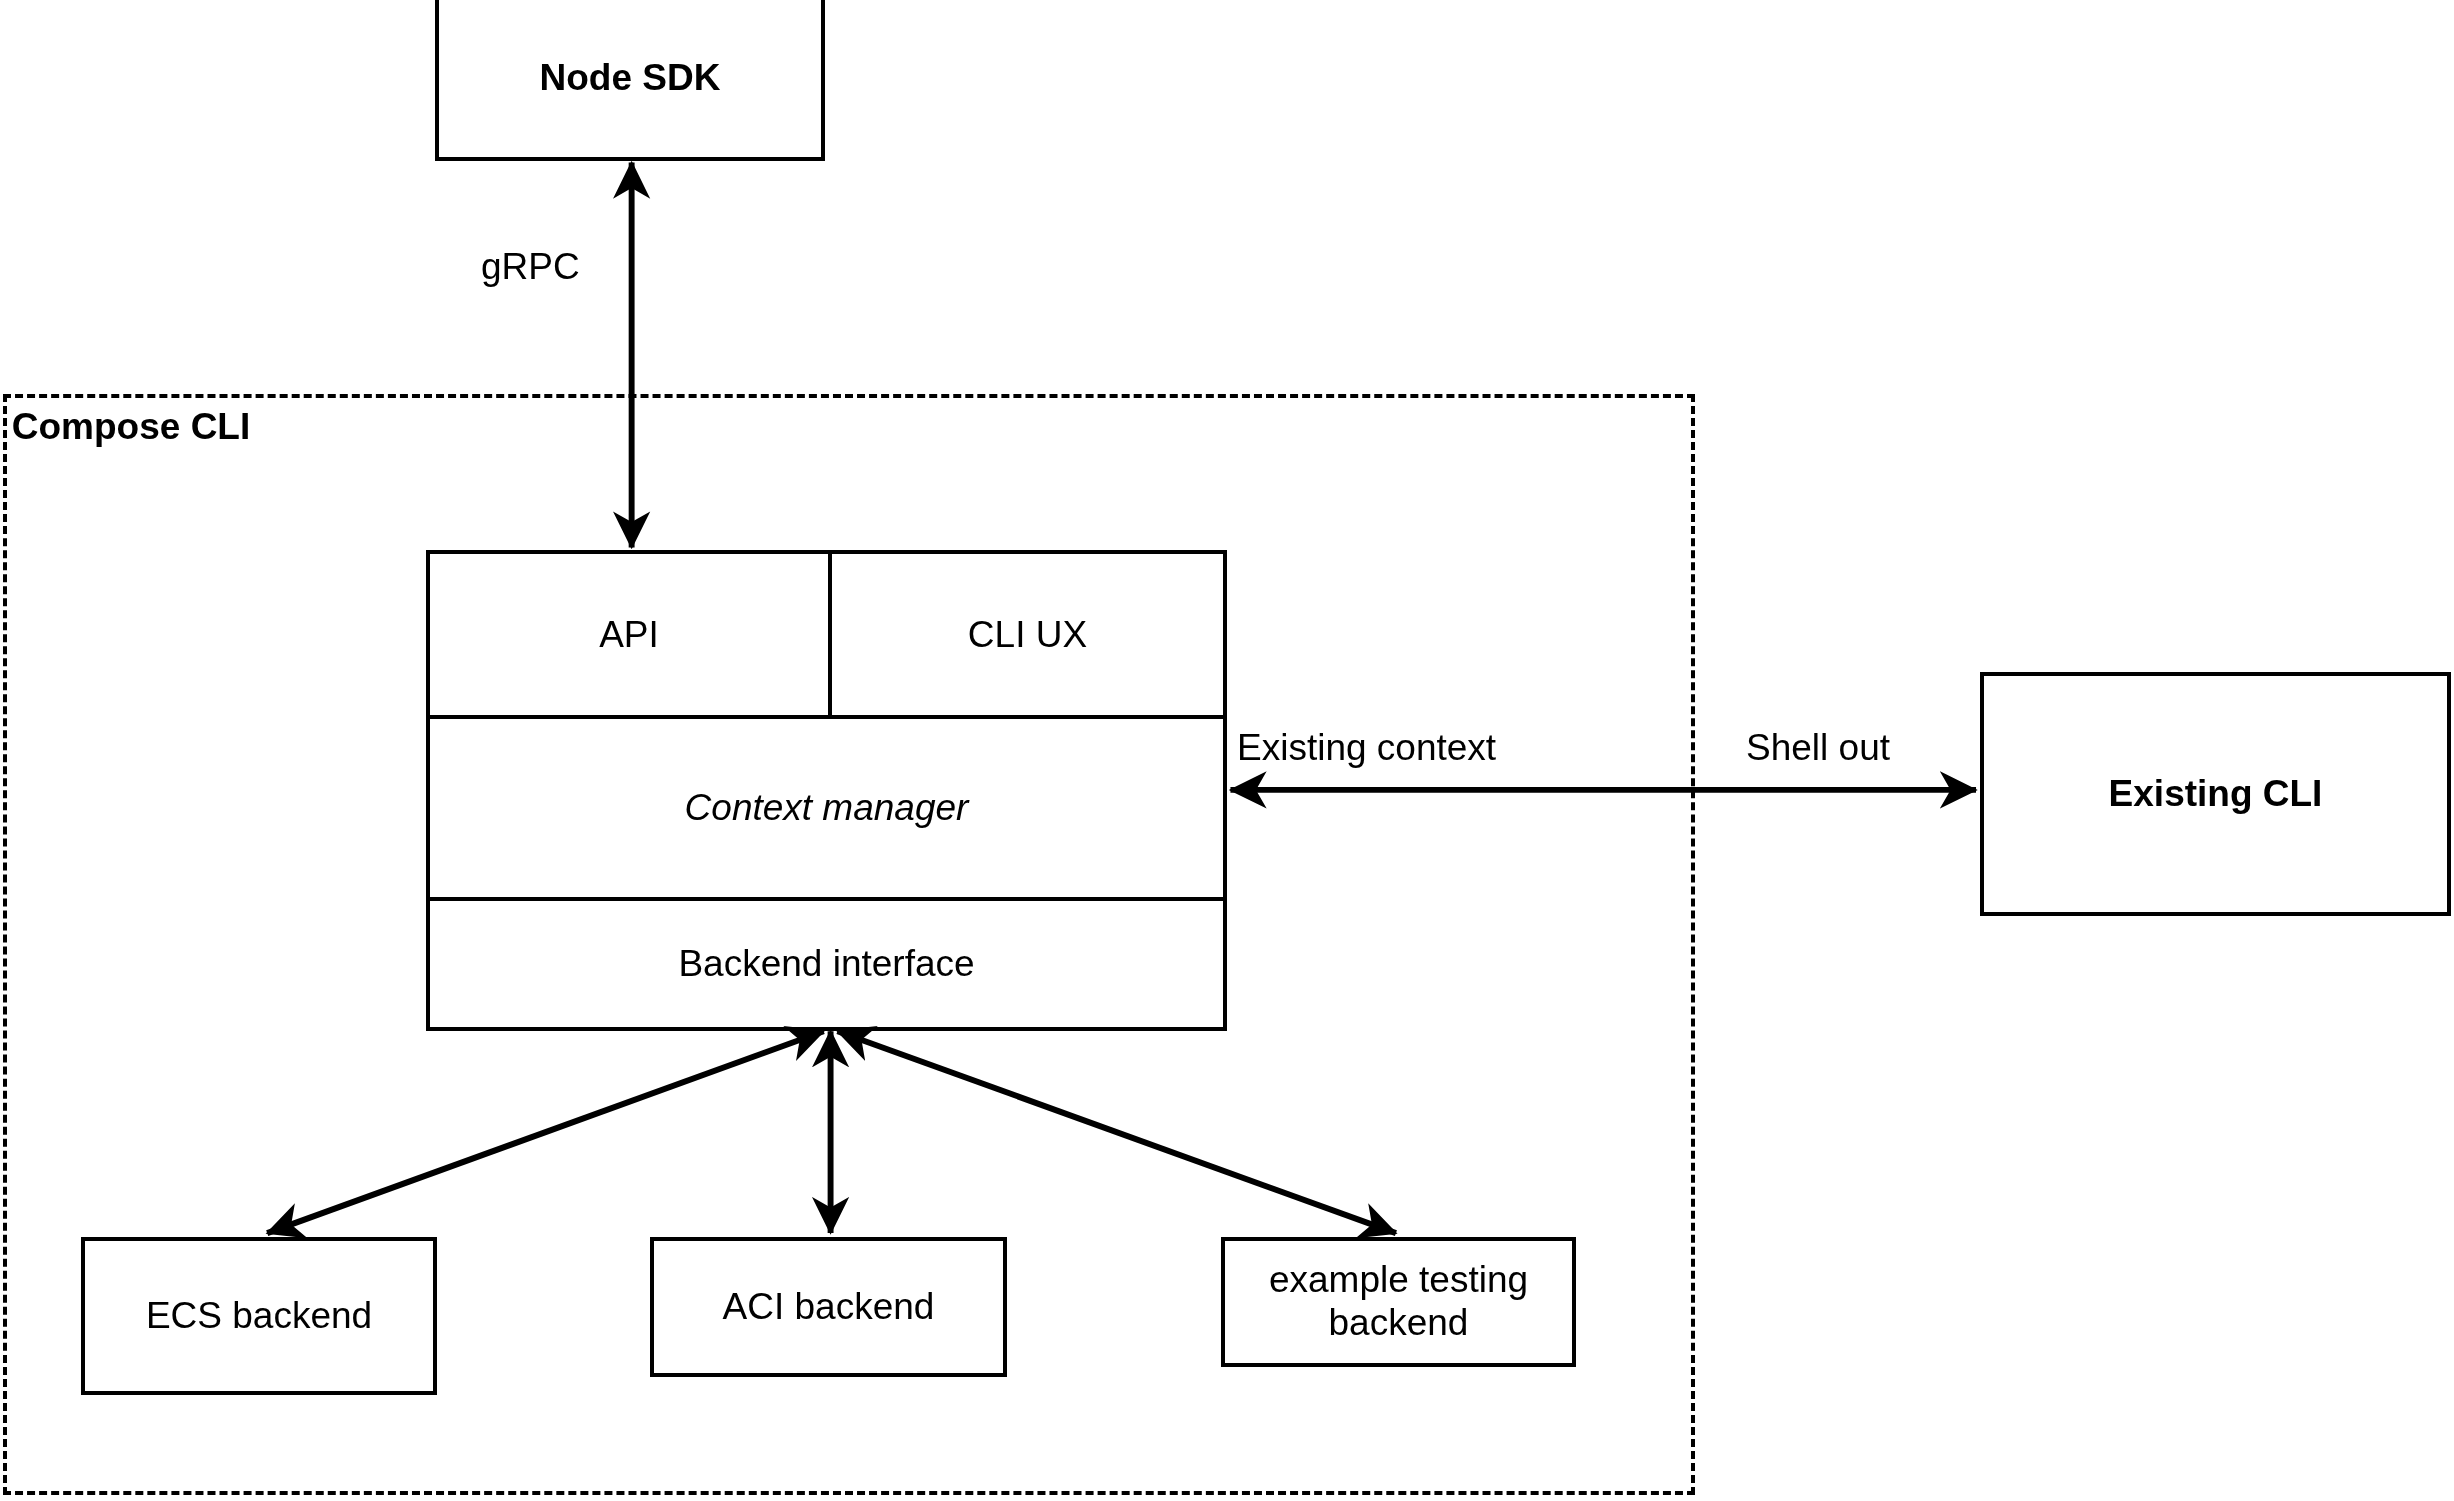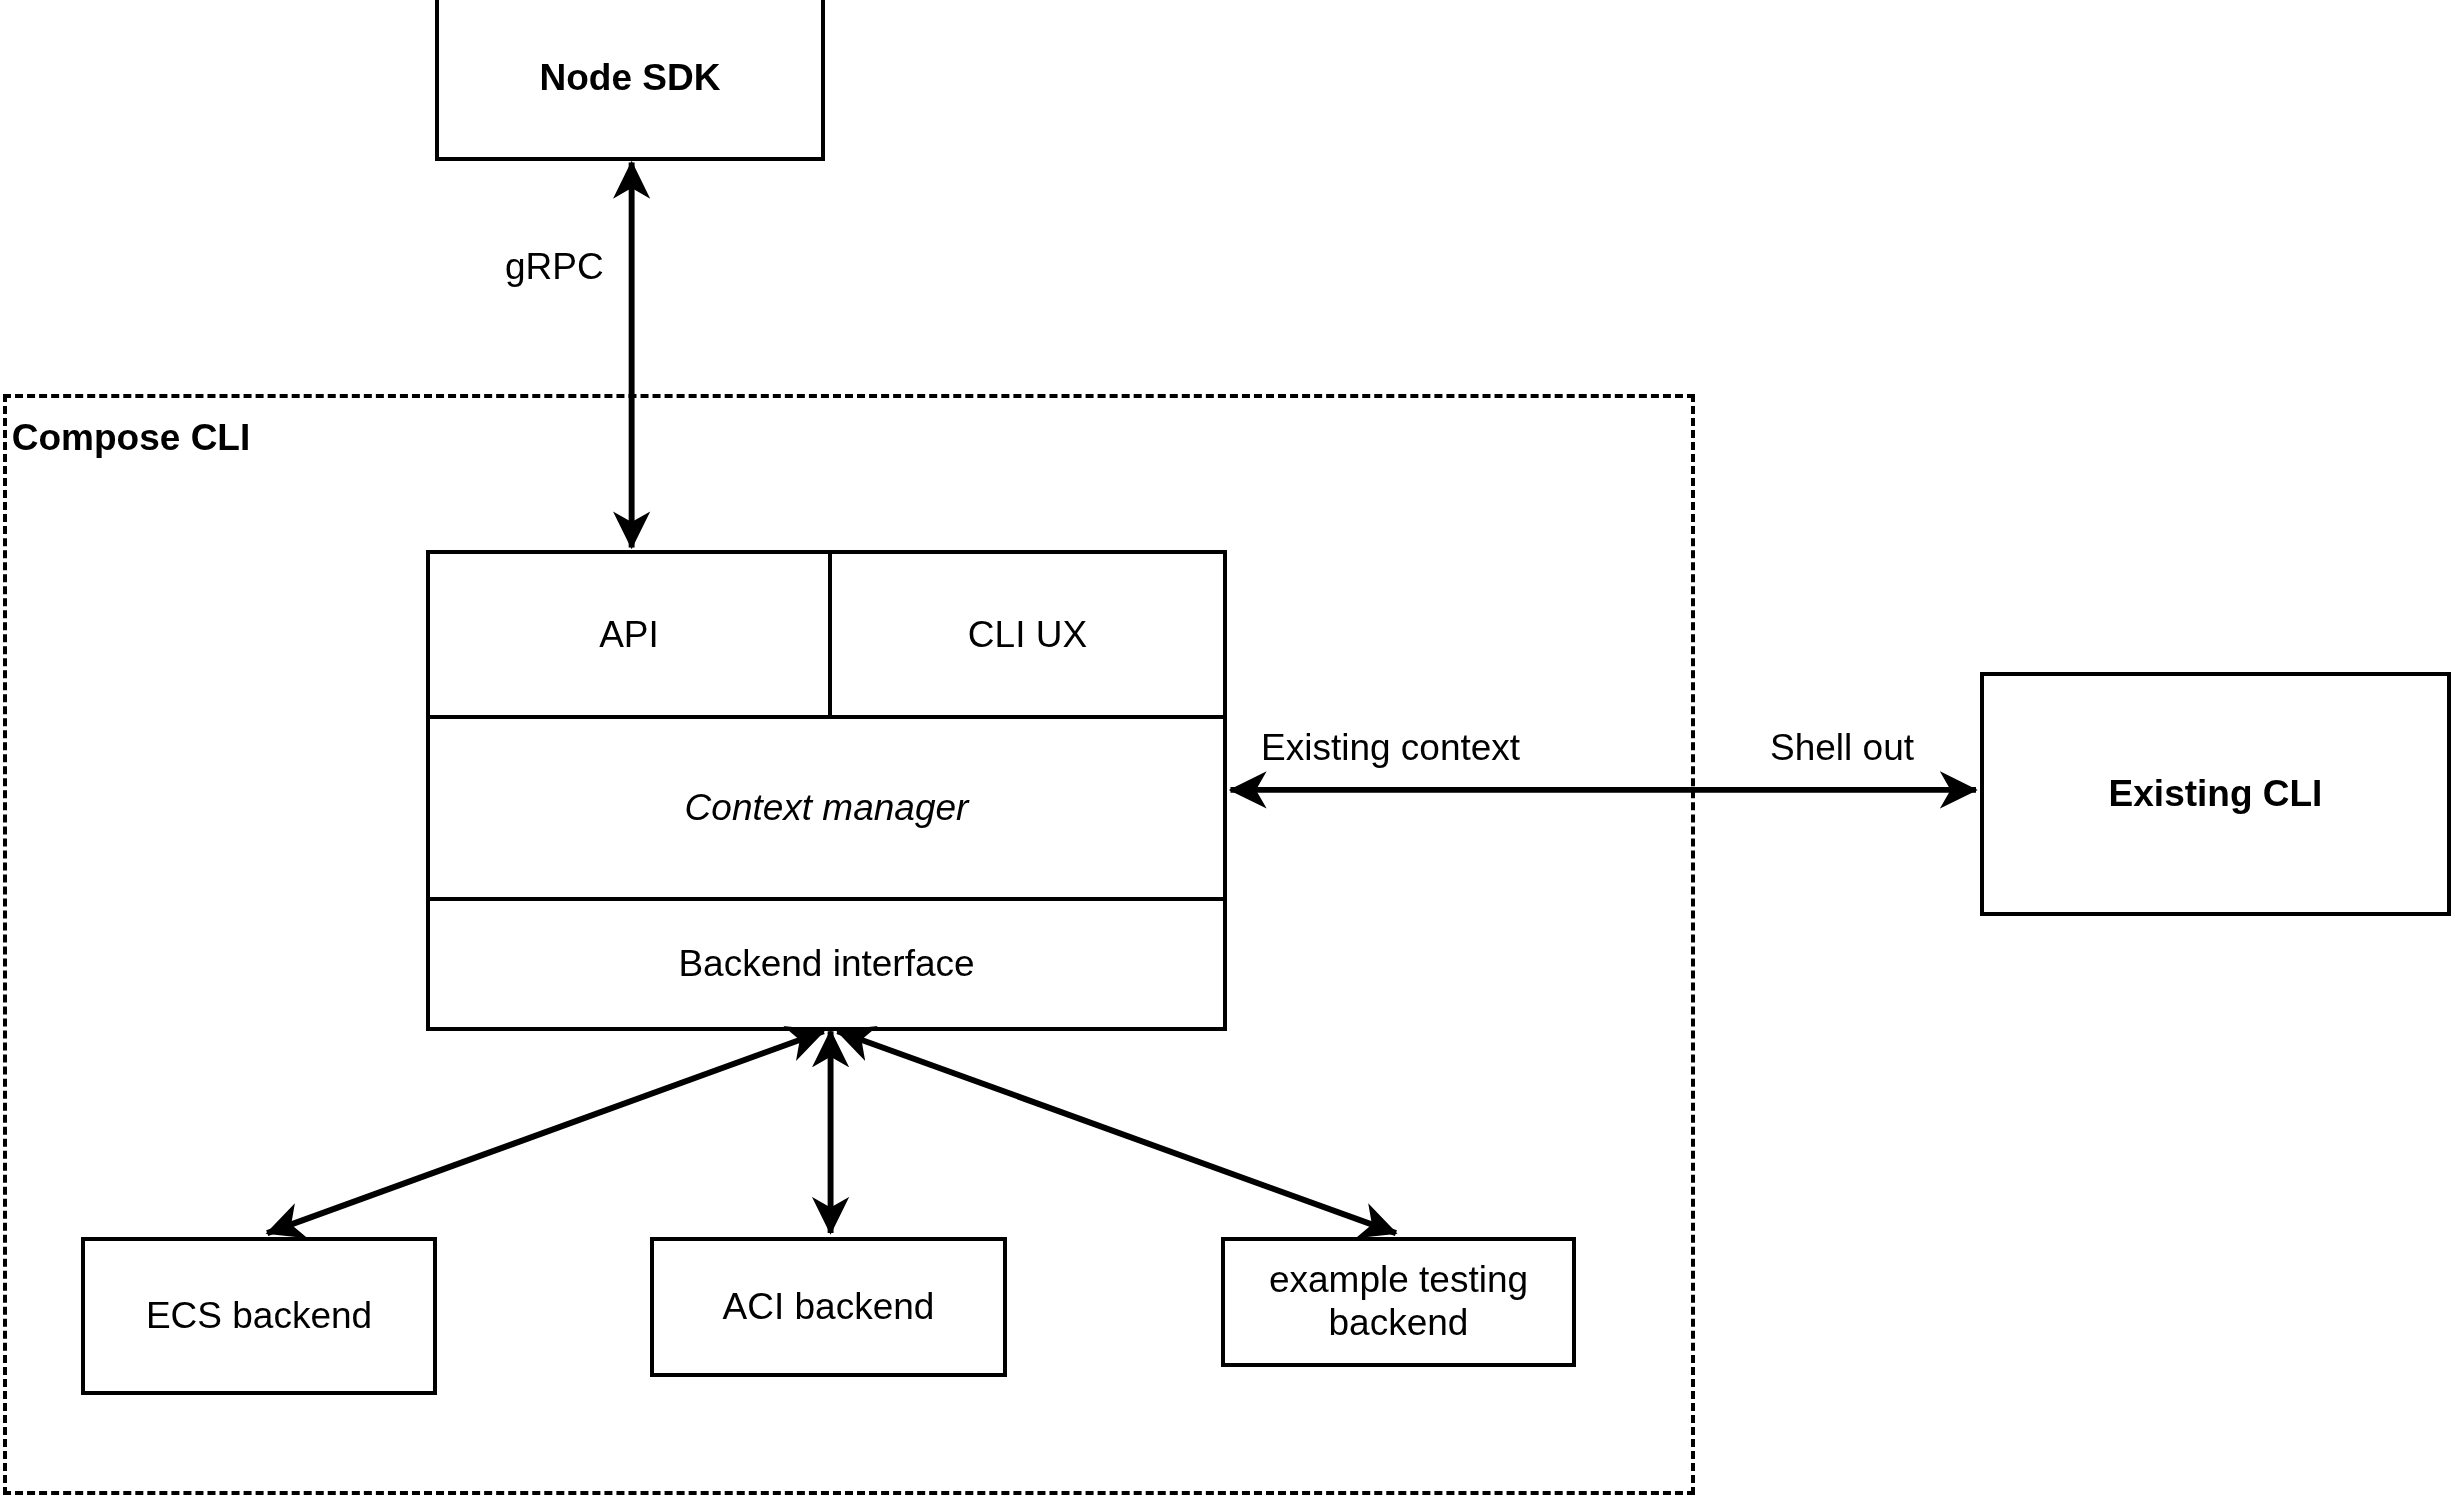--- a/index.html
+++ b/index.html
@@ -38,21 +38,20 @@
   }
   .group-label {
     position: absolute;
     font-weight: bold;
     white-space: nowrap;
   }
   .edge-label {
     position: absolute;
     white-space: nowrap;
     background: transparent;
-    margin-left: 24px;
   }
   .stack {
     position: absolute;
     box-sizing: border-box;
     border: 4.9px solid #000000;
     background: #ffffff;
     display: flex;
     flex-direction: column;
   }
   .stack-row {
@@ -83,21 +82,21 @@
     height: 1501px;
     pointer-events: none;
   }
 </style>
 </head>
 <body>
 
 <div id="canvas">
 
   <div class="dashed-group" style="left:3px; top:394px; width:1692px; height:1101px;"></div>
-  <div class="group-label" style="left:11.8px; top:417px; font-size:37px;">Compose CLI</div>
+  <div class="group-label" style="left:11.8px; top:406px; font-size:37px;">Compose CLI</div>
 
   <div class="node-box bold" style="left:435px; top:-3.9px; width:390px; height:165px; font-size:37px;">
     <span>Node SDK</span>
   </div>
 
   <div class="edge-label" style="left:481px; top:246px; font-size:37px;">gRPC</div>
 
   <div class="stack" style="left:426px; top:550px; width:801px; height:481px;">
     <div class="stack-row" style="height:165px;">
       <div class="stack-cell" style="width:402px; font-size:37px;">

